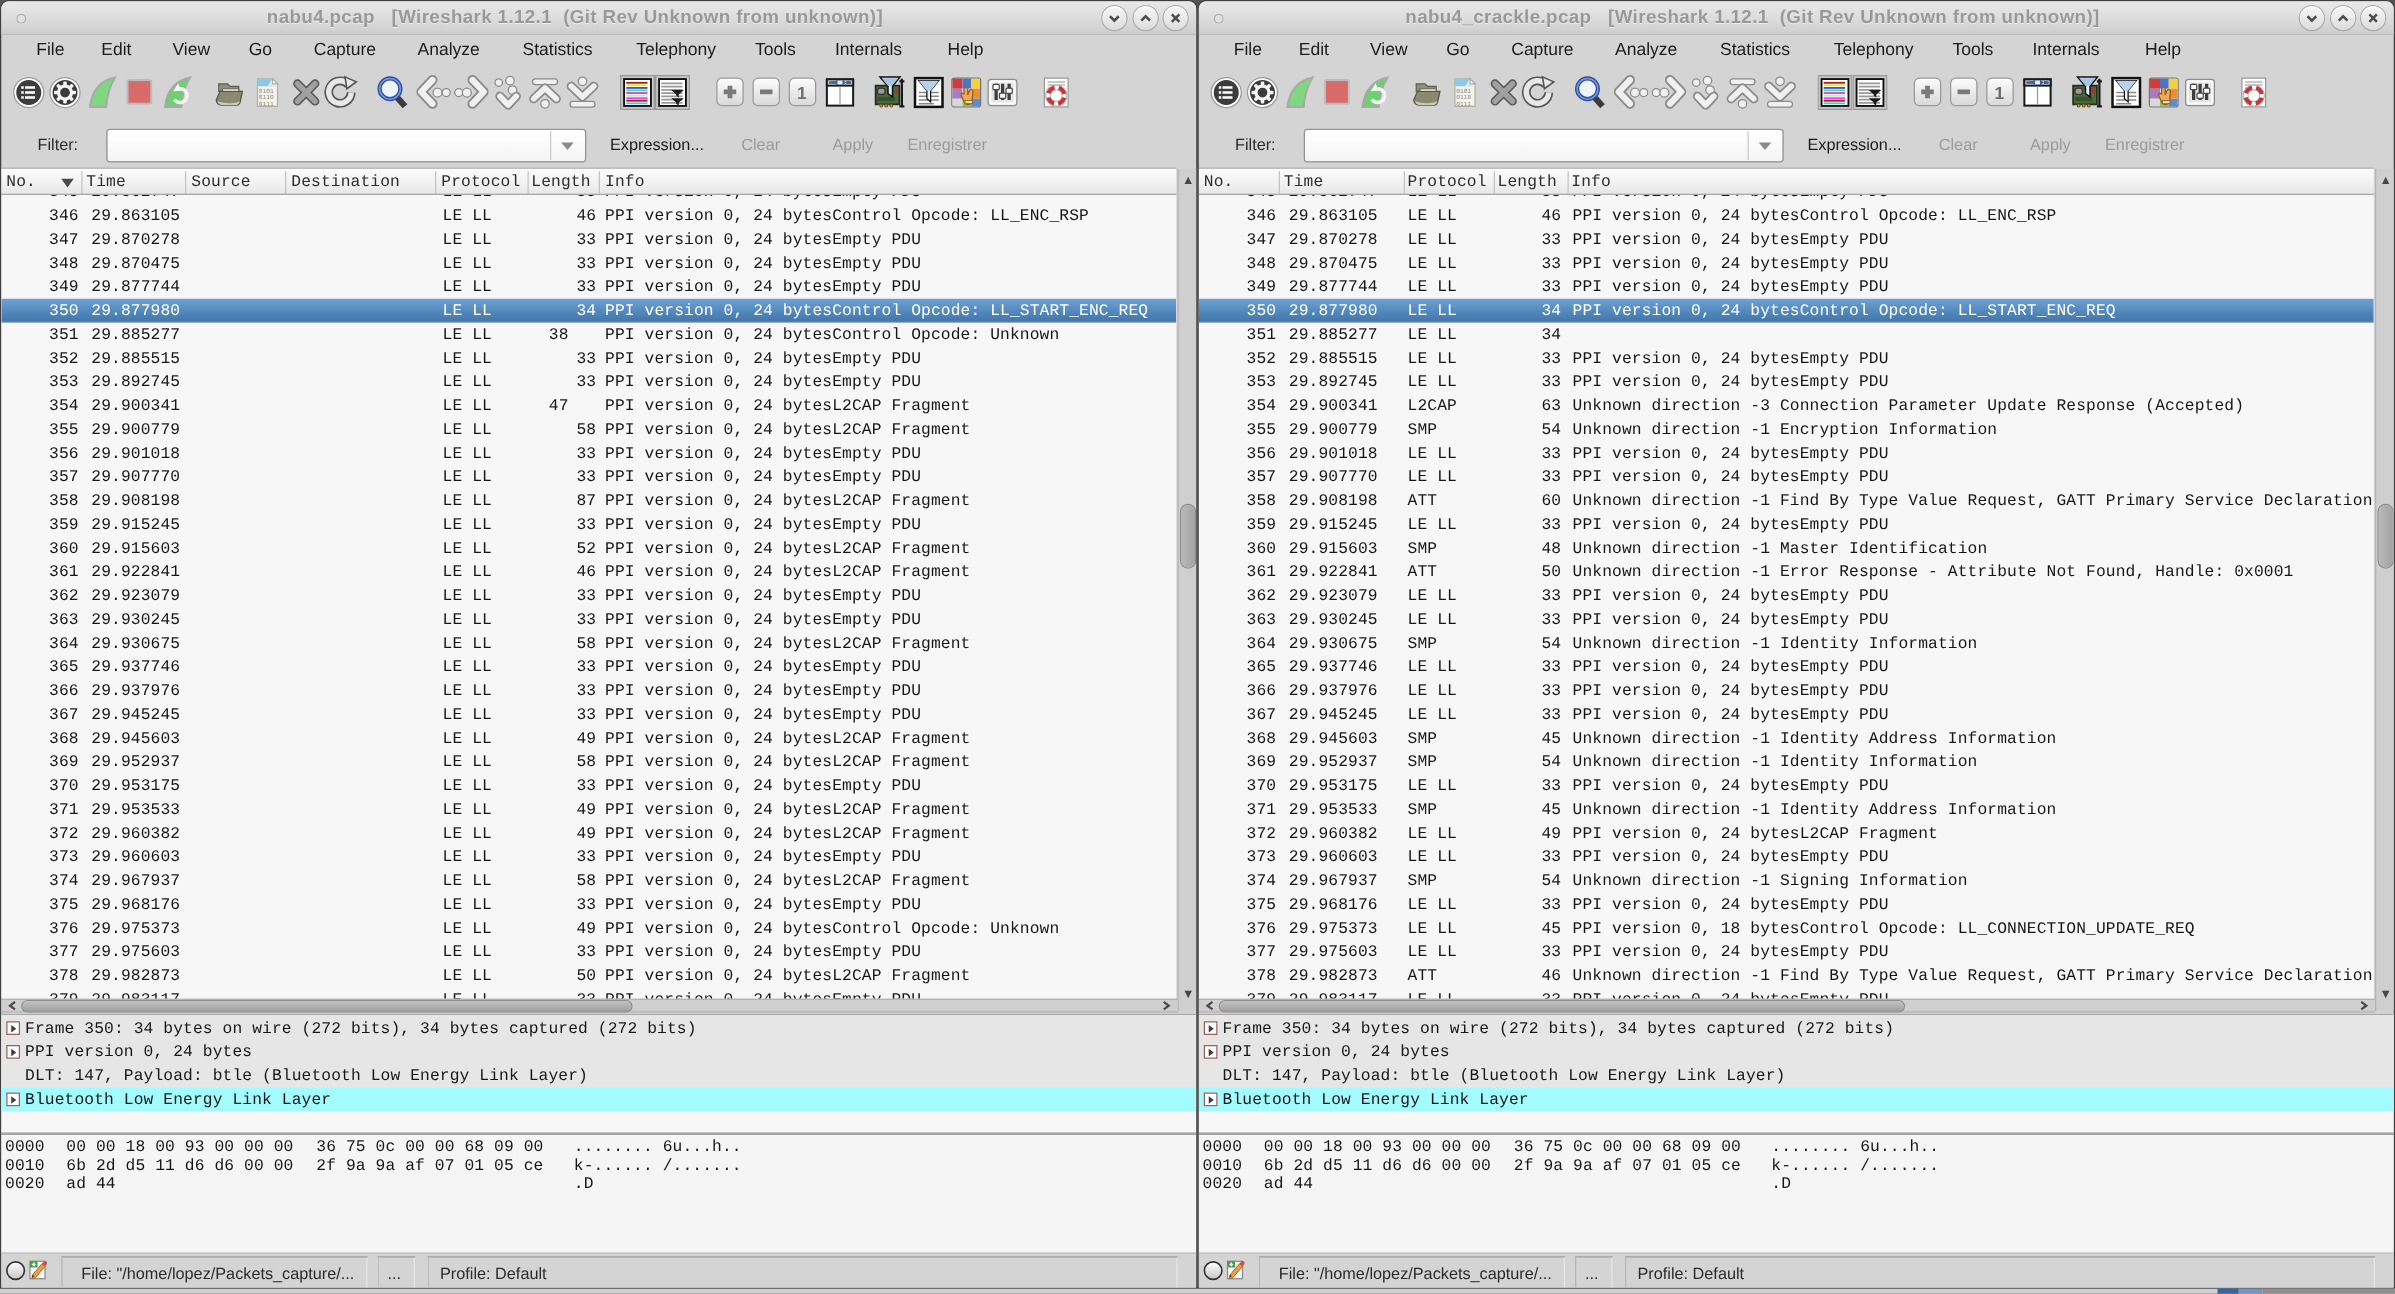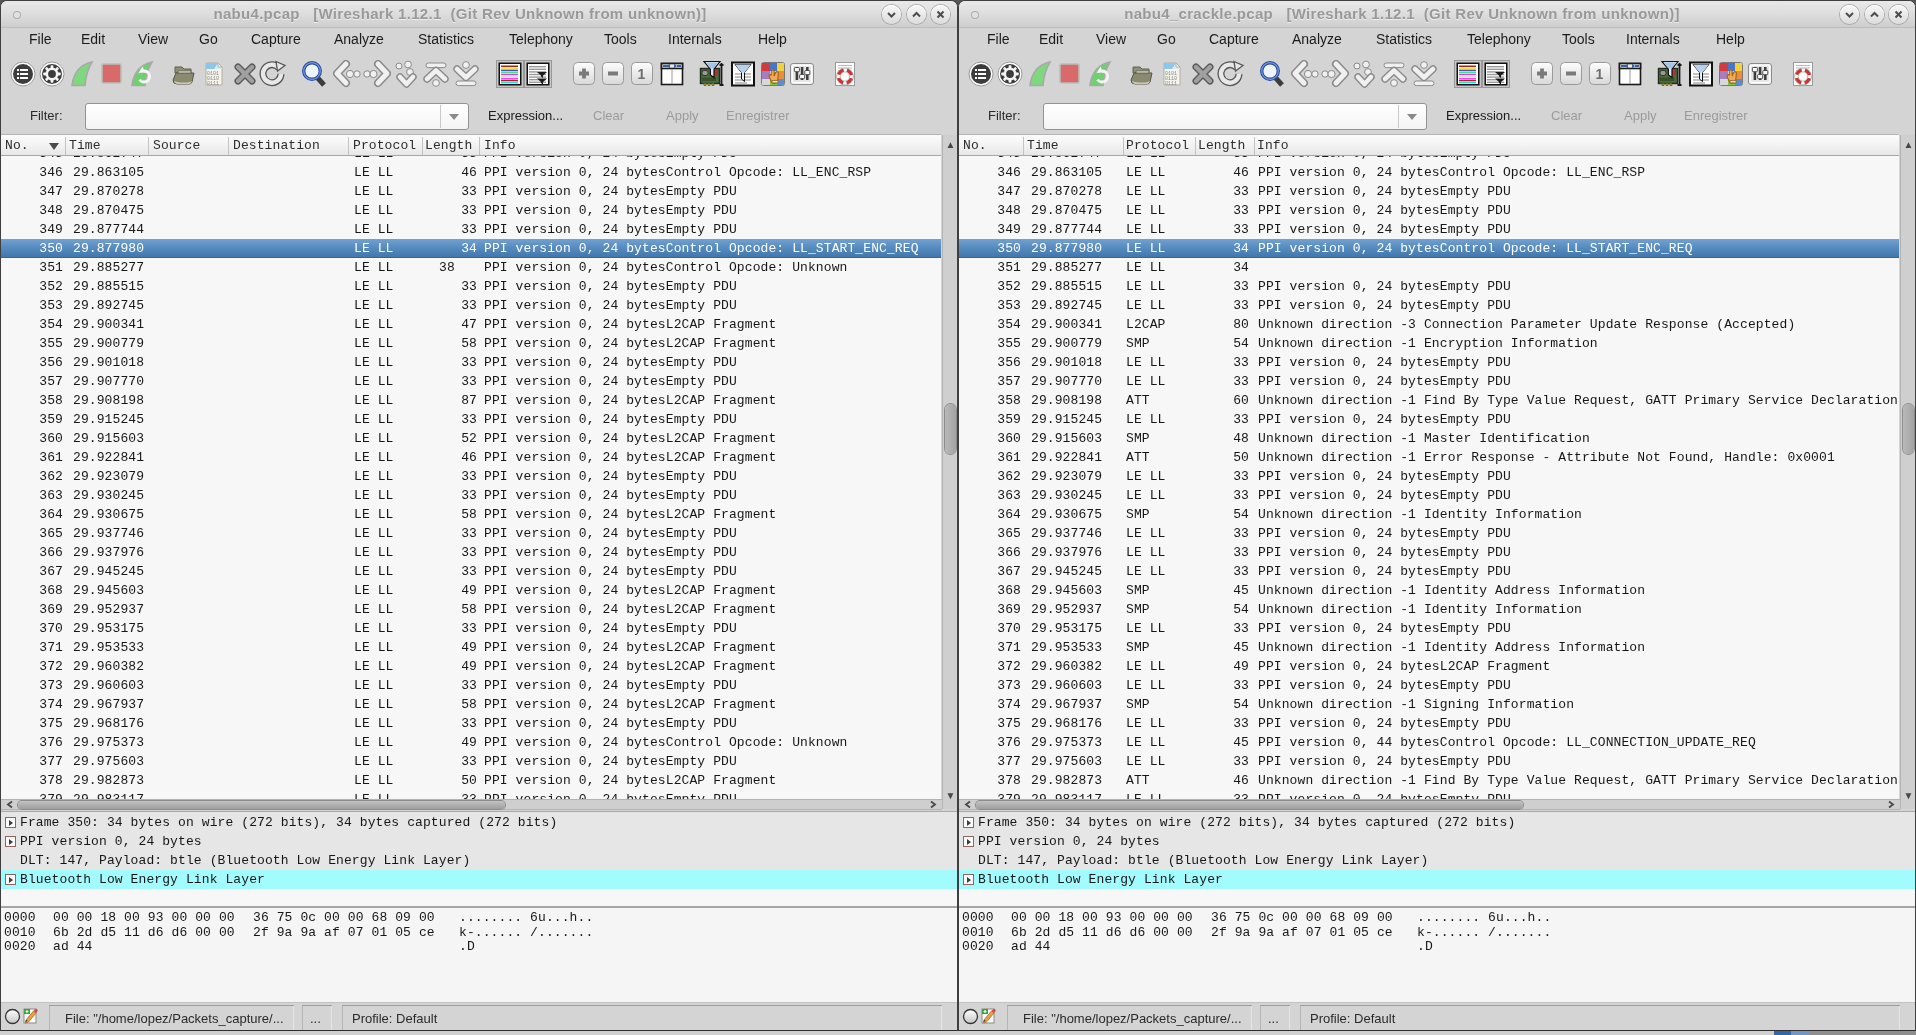--- a/index.html
+++ b/index.html
@@ -356,21 +356,21 @@
     <div class="rows">
       <div class="r" style="top:-12px"><span class="c" style="left:0px;width:62px;text-align:right">345</span><span class="c" style="left:72px">29.862747</span><span class="c" style="left:353px">LE LL</span><span class="c" style="left:416px;width:60px;text-align:right">33</span><span class="c" style="left:483px">PPI version 0, 24 bytesEmpty PDU</span></div>
       <div class="r" style="top:7px"><span class="c" style="left:0px;width:62px;text-align:right">346</span><span class="c" style="left:72px">29.863105</span><span class="c" style="left:353px">LE LL</span><span class="c" style="left:416px;width:60px;text-align:right">46</span><span class="c" style="left:483px">PPI version 0, 24 bytesControl Opcode: LL_ENC_RSP</span></div>
       <div class="r" style="top:26px"><span class="c" style="left:0px;width:62px;text-align:right">347</span><span class="c" style="left:72px">29.870278</span><span class="c" style="left:353px">LE LL</span><span class="c" style="left:416px;width:60px;text-align:right">33</span><span class="c" style="left:483px">PPI version 0, 24 bytesEmpty PDU</span></div>
       <div class="r" style="top:45px"><span class="c" style="left:0px;width:62px;text-align:right">348</span><span class="c" style="left:72px">29.870475</span><span class="c" style="left:353px">LE LL</span><span class="c" style="left:416px;width:60px;text-align:right">33</span><span class="c" style="left:483px">PPI version 0, 24 bytesEmpty PDU</span></div>
       <div class="r" style="top:64px"><span class="c" style="left:0px;width:62px;text-align:right">349</span><span class="c" style="left:72px">29.877744</span><span class="c" style="left:353px">LE LL</span><span class="c" style="left:416px;width:60px;text-align:right">33</span><span class="c" style="left:483px">PPI version 0, 24 bytesEmpty PDU</span></div>
       <div class="r rsel" style="top:83px"><span class="c" style="left:0px;width:62px;text-align:right">350</span><span class="c" style="left:72px">29.877980</span><span class="c" style="left:353px">LE LL</span><span class="c" style="left:416px;width:60px;text-align:right">34</span><span class="c" style="left:483px">PPI version 0, 24 bytesControl Opcode: LL_START_ENC_REQ</span></div>
       <div class="r" style="top:102px"><span class="c" style="left:0px;width:62px;text-align:right">351</span><span class="c" style="left:72px">29.885277</span><span class="c" style="left:353px">LE LL</span><span class="c" style="left:416px;width:60px;text-align:center">38</span><span class="c" style="left:483px">PPI version 0, 24 bytesControl Opcode: Unknown</span></div>
       <div class="r" style="top:121px"><span class="c" style="left:0px;width:62px;text-align:right">352</span><span class="c" style="left:72px">29.885515</span><span class="c" style="left:353px">LE LL</span><span class="c" style="left:416px;width:60px;text-align:right">33</span><span class="c" style="left:483px">PPI version 0, 24 bytesEmpty PDU</span></div>
       <div class="r" style="top:140px"><span class="c" style="left:0px;width:62px;text-align:right">353</span><span class="c" style="left:72px">29.892745</span><span class="c" style="left:353px">LE LL</span><span class="c" style="left:416px;width:60px;text-align:right">33</span><span class="c" style="left:483px">PPI version 0, 24 bytesEmpty PDU</span></div>
-      <div class="r" style="top:159px"><span class="c" style="left:0px;width:62px;text-align:right">354</span><span class="c" style="left:72px">29.900341</span><span class="c" style="left:353px">LE LL</span><span class="c" style="left:416px;width:60px;text-align:right">47</span><span class="c" style="left:483px">PPI version 0, 24 bytesL2CAP Fragment</span></div>
+      <div class="r" style="top:159px"><span class="c" style="left:0px;width:62px;text-align:right">354</span><span class="c" style="left:72px">29.900341</span><span class="c" style="left:353px">LE LL</span><span class="c" style="left:416px;width:60px;text-align:center">47</span><span class="c" style="left:483px">PPI version 0, 24 bytesL2CAP Fragment</span></div>
       <div class="r" style="top:178px"><span class="c" style="left:0px;width:62px;text-align:right">355</span><span class="c" style="left:72px">29.900779</span><span class="c" style="left:353px">LE LL</span><span class="c" style="left:416px;width:60px;text-align:right">58</span><span class="c" style="left:483px">PPI version 0, 24 bytesL2CAP Fragment</span></div>
       <div class="r" style="top:197px"><span class="c" style="left:0px;width:62px;text-align:right">356</span><span class="c" style="left:72px">29.901018</span><span class="c" style="left:353px">LE LL</span><span class="c" style="left:416px;width:60px;text-align:right">33</span><span class="c" style="left:483px">PPI version 0, 24 bytesEmpty PDU</span></div>
       <div class="r" style="top:216px"><span class="c" style="left:0px;width:62px;text-align:right">357</span><span class="c" style="left:72px">29.907770</span><span class="c" style="left:353px">LE LL</span><span class="c" style="left:416px;width:60px;text-align:right">33</span><span class="c" style="left:483px">PPI version 0, 24 bytesEmpty PDU</span></div>
       <div class="r" style="top:235px"><span class="c" style="left:0px;width:62px;text-align:right">358</span><span class="c" style="left:72px">29.908198</span><span class="c" style="left:353px">LE LL</span><span class="c" style="left:416px;width:60px;text-align:right">87</span><span class="c" style="left:483px">PPI version 0, 24 bytesL2CAP Fragment</span></div>
       <div class="r" style="top:254px"><span class="c" style="left:0px;width:62px;text-align:right">359</span><span class="c" style="left:72px">29.915245</span><span class="c" style="left:353px">LE LL</span><span class="c" style="left:416px;width:60px;text-align:right">33</span><span class="c" style="left:483px">PPI version 0, 24 bytesEmpty PDU</span></div>
       <div class="r" style="top:273px"><span class="c" style="left:0px;width:62px;text-align:right">360</span><span class="c" style="left:72px">29.915603</span><span class="c" style="left:353px">LE LL</span><span class="c" style="left:416px;width:60px;text-align:right">52</span><span class="c" style="left:483px">PPI version 0, 24 bytesL2CAP Fragment</span></div>
       <div class="r" style="top:292px"><span class="c" style="left:0px;width:62px;text-align:right">361</span><span class="c" style="left:72px">29.922841</span><span class="c" style="left:353px">LE LL</span><span class="c" style="left:416px;width:60px;text-align:right">46</span><span class="c" style="left:483px">PPI version 0, 24 bytesL2CAP Fragment</span></div>
       <div class="r" style="top:311px"><span class="c" style="left:0px;width:62px;text-align:right">362</span><span class="c" style="left:72px">29.923079</span><span class="c" style="left:353px">LE LL</span><span class="c" style="left:416px;width:60px;text-align:right">33</span><span class="c" style="left:483px">PPI version 0, 24 bytesEmpty PDU</span></div>
       <div class="r" style="top:330px"><span class="c" style="left:0px;width:62px;text-align:right">363</span><span class="c" style="left:72px">29.930245</span><span class="c" style="left:353px">LE LL</span><span class="c" style="left:416px;width:60px;text-align:right">33</span><span class="c" style="left:483px">PPI version 0, 24 bytesEmpty PDU</span></div>
       <div class="r" style="top:349px"><span class="c" style="left:0px;width:62px;text-align:right">364</span><span class="c" style="left:72px">29.930675</span><span class="c" style="left:353px">LE LL</span><span class="c" style="left:416px;width:60px;text-align:right">58</span><span class="c" style="left:483px">PPI version 0, 24 bytesL2CAP Fragment</span></div>
@@ -725,21 +725,21 @@
     <div class="rows">
       <div class="r" style="top:-12px"><span class="c" style="left:0px;width:62px;text-align:right">345</span><span class="c" style="left:72px">29.862747</span><span class="c" style="left:167px">LE LL</span><span class="c" style="left:230px;width:60px;text-align:right">33</span><span class="c" style="left:299px">PPI version 0, 24 bytesEmpty PDU</span></div>
       <div class="r" style="top:7px"><span class="c" style="left:0px;width:62px;text-align:right">346</span><span class="c" style="left:72px">29.863105</span><span class="c" style="left:167px">LE LL</span><span class="c" style="left:230px;width:60px;text-align:right">46</span><span class="c" style="left:299px">PPI version 0, 24 bytesControl Opcode: LL_ENC_RSP</span></div>
       <div class="r" style="top:26px"><span class="c" style="left:0px;width:62px;text-align:right">347</span><span class="c" style="left:72px">29.870278</span><span class="c" style="left:167px">LE LL</span><span class="c" style="left:230px;width:60px;text-align:right">33</span><span class="c" style="left:299px">PPI version 0, 24 bytesEmpty PDU</span></div>
       <div class="r" style="top:45px"><span class="c" style="left:0px;width:62px;text-align:right">348</span><span class="c" style="left:72px">29.870475</span><span class="c" style="left:167px">LE LL</span><span class="c" style="left:230px;width:60px;text-align:right">33</span><span class="c" style="left:299px">PPI version 0, 24 bytesEmpty PDU</span></div>
       <div class="r" style="top:64px"><span class="c" style="left:0px;width:62px;text-align:right">349</span><span class="c" style="left:72px">29.877744</span><span class="c" style="left:167px">LE LL</span><span class="c" style="left:230px;width:60px;text-align:right">33</span><span class="c" style="left:299px">PPI version 0, 24 bytesEmpty PDU</span></div>
       <div class="r rsel" style="top:83px"><span class="c" style="left:0px;width:62px;text-align:right">350</span><span class="c" style="left:72px">29.877980</span><span class="c" style="left:167px">LE LL</span><span class="c" style="left:230px;width:60px;text-align:right">34</span><span class="c" style="left:299px">PPI version 0, 24 bytesControl Opcode: LL_START_ENC_REQ</span></div>
       <div class="r" style="top:102px"><span class="c" style="left:0px;width:62px;text-align:right">351</span><span class="c" style="left:72px">29.885277</span><span class="c" style="left:167px">LE LL</span><span class="c" style="left:230px;width:60px;text-align:right">34</span></div>
       <div class="r" style="top:121px"><span class="c" style="left:0px;width:62px;text-align:right">352</span><span class="c" style="left:72px">29.885515</span><span class="c" style="left:167px">LE LL</span><span class="c" style="left:230px;width:60px;text-align:right">33</span><span class="c" style="left:299px">PPI version 0, 24 bytesEmpty PDU</span></div>
       <div class="r" style="top:140px"><span class="c" style="left:0px;width:62px;text-align:right">353</span><span class="c" style="left:72px">29.892745</span><span class="c" style="left:167px">LE LL</span><span class="c" style="left:230px;width:60px;text-align:right">33</span><span class="c" style="left:299px">PPI version 0, 24 bytesEmpty PDU</span></div>
-      <div class="r" style="top:159px"><span class="c" style="left:0px;width:62px;text-align:right">354</span><span class="c" style="left:72px">29.900341</span><span class="c" style="left:167px">L2CAP</span><span class="c" style="left:230px;width:60px;text-align:right">80</span><span class="c" style="left:299px">Unknown direction -3 Connection Parameter Update Response (Accepted)</span></div>
+      <div class="r" style="top:159px"><span class="c" style="left:0px;width:62px;text-align:right">354</span><span class="c" style="left:72px">29.900341</span><span class="c" style="left:167px">L2CAP</span><span class="c" style="left:230px;width:60px;text-align:right">63</span><span class="c" style="left:299px">Unknown direction -3 Connection Parameter Update Response (Accepted)</span></div>
       <div class="r" style="top:178px"><span class="c" style="left:0px;width:62px;text-align:right">355</span><span class="c" style="left:72px">29.900779</span><span class="c" style="left:167px">SMP</span><span class="c" style="left:230px;width:60px;text-align:right">54</span><span class="c" style="left:299px">Unknown direction -1 Encryption Information</span></div>
       <div class="r" style="top:197px"><span class="c" style="left:0px;width:62px;text-align:right">356</span><span class="c" style="left:72px">29.901018</span><span class="c" style="left:167px">LE LL</span><span class="c" style="left:230px;width:60px;text-align:right">33</span><span class="c" style="left:299px">PPI version 0, 24 bytesEmpty PDU</span></div>
       <div class="r" style="top:216px"><span class="c" style="left:0px;width:62px;text-align:right">357</span><span class="c" style="left:72px">29.907770</span><span class="c" style="left:167px">LE LL</span><span class="c" style="left:230px;width:60px;text-align:right">33</span><span class="c" style="left:299px">PPI version 0, 24 bytesEmpty PDU</span></div>
       <div class="r" style="top:235px"><span class="c" style="left:0px;width:62px;text-align:right">358</span><span class="c" style="left:72px">29.908198</span><span class="c" style="left:167px">ATT</span><span class="c" style="left:230px;width:60px;text-align:right">60</span><span class="c" style="left:299px">Unknown direction -1 Find By Type Value Request, GATT Primary Service Declaration</span></div>
       <div class="r" style="top:254px"><span class="c" style="left:0px;width:62px;text-align:right">359</span><span class="c" style="left:72px">29.915245</span><span class="c" style="left:167px">LE LL</span><span class="c" style="left:230px;width:60px;text-align:right">33</span><span class="c" style="left:299px">PPI version 0, 24 bytesEmpty PDU</span></div>
       <div class="r" style="top:273px"><span class="c" style="left:0px;width:62px;text-align:right">360</span><span class="c" style="left:72px">29.915603</span><span class="c" style="left:167px">SMP</span><span class="c" style="left:230px;width:60px;text-align:right">48</span><span class="c" style="left:299px">Unknown direction -1 Master Identification</span></div>
       <div class="r" style="top:292px"><span class="c" style="left:0px;width:62px;text-align:right">361</span><span class="c" style="left:72px">29.922841</span><span class="c" style="left:167px">ATT</span><span class="c" style="left:230px;width:60px;text-align:right">50</span><span class="c" style="left:299px">Unknown direction -1 Error Response - Attribute Not Found, Handle: 0x0001</span></div>
       <div class="r" style="top:311px"><span class="c" style="left:0px;width:62px;text-align:right">362</span><span class="c" style="left:72px">29.923079</span><span class="c" style="left:167px">LE LL</span><span class="c" style="left:230px;width:60px;text-align:right">33</span><span class="c" style="left:299px">PPI version 0, 24 bytesEmpty PDU</span></div>
       <div class="r" style="top:330px"><span class="c" style="left:0px;width:62px;text-align:right">363</span><span class="c" style="left:72px">29.930245</span><span class="c" style="left:167px">LE LL</span><span class="c" style="left:230px;width:60px;text-align:right">33</span><span class="c" style="left:299px">PPI version 0, 24 bytesEmpty PDU</span></div>
       <div class="r" style="top:349px"><span class="c" style="left:0px;width:62px;text-align:right">364</span><span class="c" style="left:72px">29.930675</span><span class="c" style="left:167px">SMP</span><span class="c" style="left:230px;width:60px;text-align:right">54</span><span class="c" style="left:299px">Unknown direction -1 Identity Information</span></div>
@@ -747,21 +747,21 @@
       <div class="r" style="top:387px"><span class="c" style="left:0px;width:62px;text-align:right">366</span><span class="c" style="left:72px">29.937976</span><span class="c" style="left:167px">LE LL</span><span class="c" style="left:230px;width:60px;text-align:right">33</span><span class="c" style="left:299px">PPI version 0, 24 bytesEmpty PDU</span></div>
       <div class="r" style="top:406px"><span class="c" style="left:0px;width:62px;text-align:right">367</span><span class="c" style="left:72px">29.945245</span><span class="c" style="left:167px">LE LL</span><span class="c" style="left:230px;width:60px;text-align:right">33</span><span class="c" style="left:299px">PPI version 0, 24 bytesEmpty PDU</span></div>
       <div class="r" style="top:425px"><span class="c" style="left:0px;width:62px;text-align:right">368</span><span class="c" style="left:72px">29.945603</span><span class="c" style="left:167px">SMP</span><span class="c" style="left:230px;width:60px;text-align:right">45</span><span class="c" style="left:299px">Unknown direction -1 Identity Address Information</span></div>
       <div class="r" style="top:444px"><span class="c" style="left:0px;width:62px;text-align:right">369</span><span class="c" style="left:72px">29.952937</span><span class="c" style="left:167px">SMP</span><span class="c" style="left:230px;width:60px;text-align:right">54</span><span class="c" style="left:299px">Unknown direction -1 Identity Information</span></div>
       <div class="r" style="top:463px"><span class="c" style="left:0px;width:62px;text-align:right">370</span><span class="c" style="left:72px">29.953175</span><span class="c" style="left:167px">LE LL</span><span class="c" style="left:230px;width:60px;text-align:right">33</span><span class="c" style="left:299px">PPI version 0, 24 bytesEmpty PDU</span></div>
       <div class="r" style="top:482px"><span class="c" style="left:0px;width:62px;text-align:right">371</span><span class="c" style="left:72px">29.953533</span><span class="c" style="left:167px">SMP</span><span class="c" style="left:230px;width:60px;text-align:right">45</span><span class="c" style="left:299px">Unknown direction -1 Identity Address Information</span></div>
       <div class="r" style="top:501px"><span class="c" style="left:0px;width:62px;text-align:right">372</span><span class="c" style="left:72px">29.960382</span><span class="c" style="left:167px">LE LL</span><span class="c" style="left:230px;width:60px;text-align:right">49</span><span class="c" style="left:299px">PPI version 0, 24 bytesL2CAP Fragment</span></div>
       <div class="r" style="top:520px"><span class="c" style="left:0px;width:62px;text-align:right">373</span><span class="c" style="left:72px">29.960603</span><span class="c" style="left:167px">LE LL</span><span class="c" style="left:230px;width:60px;text-align:right">33</span><span class="c" style="left:299px">PPI version 0, 24 bytesEmpty PDU</span></div>
       <div class="r" style="top:539px"><span class="c" style="left:0px;width:62px;text-align:right">374</span><span class="c" style="left:72px">29.967937</span><span class="c" style="left:167px">SMP</span><span class="c" style="left:230px;width:60px;text-align:right">54</span><span class="c" style="left:299px">Unknown direction -1 Signing Information</span></div>
       <div class="r" style="top:558px"><span class="c" style="left:0px;width:62px;text-align:right">375</span><span class="c" style="left:72px">29.968176</span><span class="c" style="left:167px">LE LL</span><span class="c" style="left:230px;width:60px;text-align:right">33</span><span class="c" style="left:299px">PPI version 0, 24 bytesEmpty PDU</span></div>
-      <div class="r" style="top:577px"><span class="c" style="left:0px;width:62px;text-align:right">376</span><span class="c" style="left:72px">29.975373</span><span class="c" style="left:167px">LE LL</span><span class="c" style="left:230px;width:60px;text-align:right">45</span><span class="c" style="left:299px">PPI version 0, 44 bytesControl Opcode: LL_CONNECTION_UPDATE_REQ</span></div>
+      <div class="r" style="top:577px"><span class="c" style="left:0px;width:62px;text-align:right">376</span><span class="c" style="left:72px">29.975373</span><span class="c" style="left:167px">LE LL</span><span class="c" style="left:230px;width:60px;text-align:right">45</span><span class="c" style="left:299px">PPI version 0, 18 bytesControl Opcode: LL_CONNECTION_UPDATE_REQ</span></div>
       <div class="r" style="top:596px"><span class="c" style="left:0px;width:62px;text-align:right">377</span><span class="c" style="left:72px">29.975603</span><span class="c" style="left:167px">LE LL</span><span class="c" style="left:230px;width:60px;text-align:right">33</span><span class="c" style="left:299px">PPI version 0, 24 bytesEmpty PDU</span></div>
       <div class="r" style="top:615px"><span class="c" style="left:0px;width:62px;text-align:right">378</span><span class="c" style="left:72px">29.982873</span><span class="c" style="left:167px">ATT</span><span class="c" style="left:230px;width:60px;text-align:right">46</span><span class="c" style="left:299px">Unknown direction -1 Find By Type Value Request, GATT Primary Service Declaration</span></div>
       <div class="r" style="top:634px"><span class="c" style="left:0px;width:62px;text-align:right">379</span><span class="c" style="left:72px">29.983117</span><span class="c" style="left:167px">LE LL</span><span class="c" style="left:230px;width:60px;text-align:right">33</span><span class="c" style="left:299px">PPI version 0, 24 bytesEmpty PDU</span></div>
     </div>
     <div class="vscroll">
       <div class="varr" style="top:3px">▲</div>
       <div class="varr" style="bottom:6px">▼</div>
       <div class="vthumb" style="top:269px;height:50px"></div>
     </div>
     <div class="hscroll">

